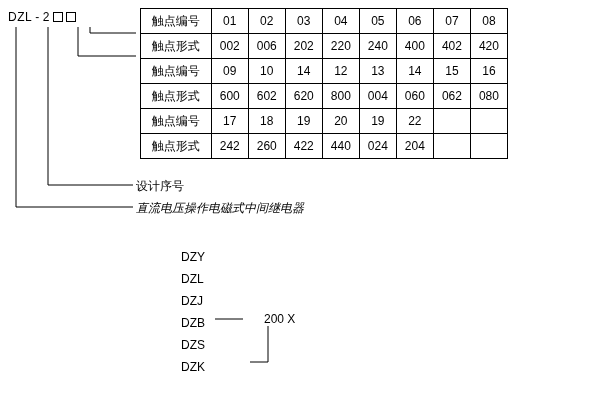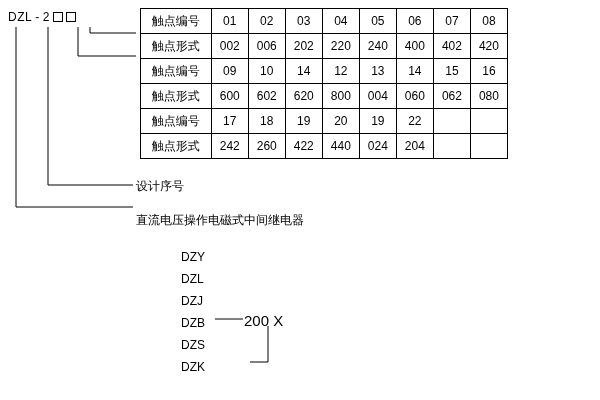--- a/index.html
+++ b/index.html
@@ -81,37 +81,37 @@
     pointer-events: none;
   }
 
   
   .leader-label {
     position: absolute;
     font-size: 12px;
     white-space: nowrap;
   }
   #label-design { left: 136px; top: 178px; text-align: right; }
-  #label-relay  { left: 136px; top: 212px; }
+  #label-relay  { left: 136px; top: 200px; font-style: italic; }
 
   
   .series-list {
     position: absolute;
     left: 181px;
     top: 246px;
     font-size: 12px;
     line-height: 22px;
   }
   .series-list div { height: 22px; }
 
   .series-suffix {
     position: absolute;
-    left: 244px;
+    left: 264px;
     top: 312px;
-    font-size: 15px;
+    font-size: 12px;
     white-space: nowrap;
     text-align: right;
   }
   .indicator-note {
     position: absolute;
     left: 253px;
     top: 356px;
     font-size: 12px;
     white-space: nowrap;
   }

